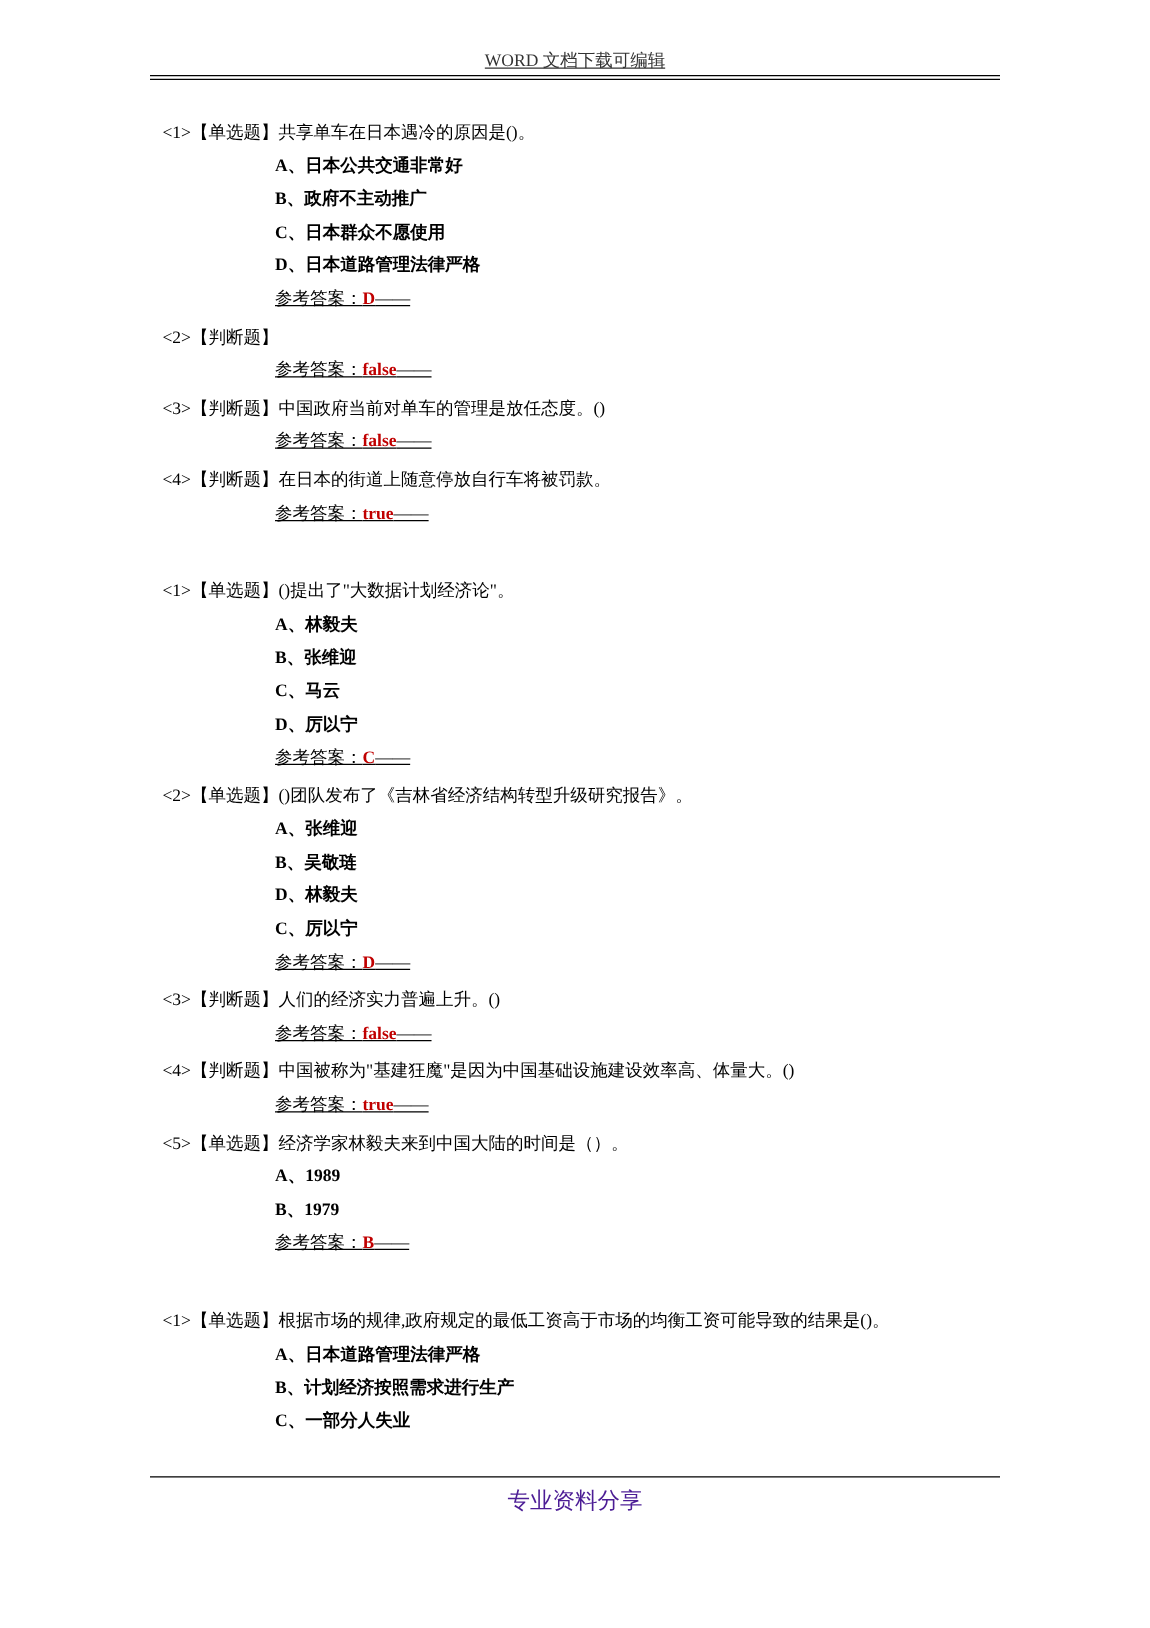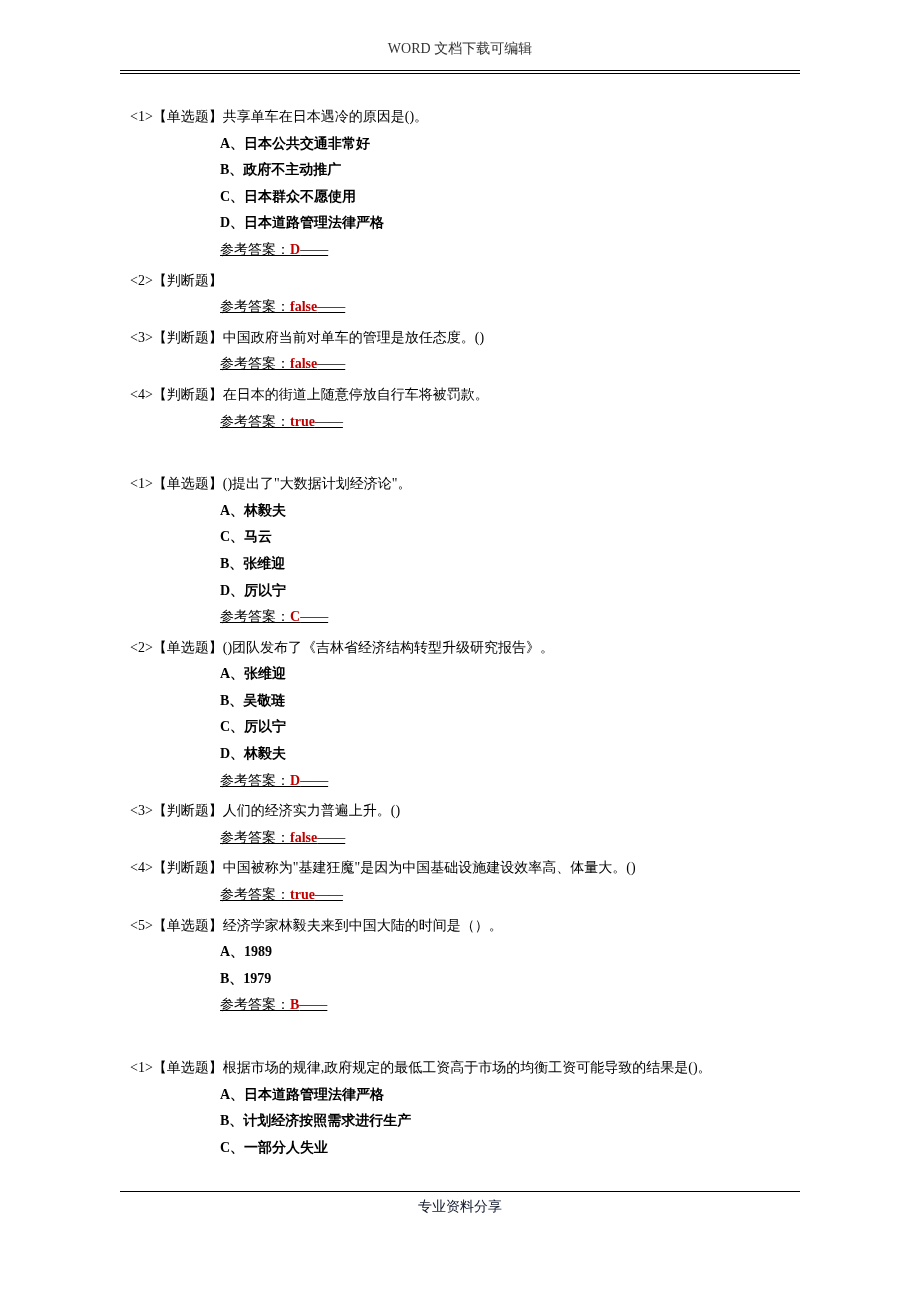--- a/index.html
+++ b/index.html
@@ -11,22 +11,23 @@
     color: #000;
     width: 920px;
   }
   .page {
     padding: 40px 80px 50px 80px;
   }
   .header {
     text-align: center;
     font-size: 14px;
     color: #333;
-    margin-bottom: 12px;
+    margin-bottom: 2px;
     font-family: "SimSun", serif;
+    text-decoration: underline;
   }
   .hr-double {
     border: none;
     border-top: 1.5px solid #000;
     margin: 2px 40px 0 40px;
   }
   .hr-thin {
     border: none;
     border-top: 0.5px solid #000;
     margin: 2px 40px 30px 40px;
@@ -70,22 +71,22 @@
   .section-gap {
     height: 32px;
   }
   .footer-line {
     border: none;
     border-top: 0.5px solid #000;
     margin: 30px 40px 6px 40px;
   }
   .footer {
     text-align: center;
-    font-size: 14px;
-    color: #0f172a;
+    font-size: 18px;
+    color: #4c1d95;
   }
 </style>
 </head>
 <body>
 
 <div class="page">
   <div class="header">WORD 文档下载可编辑</div>
   <hr class="hr-double">
   <hr class="hr-thin">
 
@@ -129,37 +130,37 @@
       </div>
       <div class="section-gap"></div>
       <div class="question">
         <div class="q-line">
           <span class="q-num">&lt;1&gt;</span>
           <span>【单选题】</span>
           <span class="q-text">()提出了"大数据计划经济论"。</span>
         </div>
         <div class="options">
           <div class="option">A、林毅夫</div>
+          <div class="option">B、张维迎</div>
           <div class="option">C、马云</div>
-          <div class="option">B、张维迎</div>
           <div class="option">D、厉以宁</div>
         </div>
         <div class="answer-row"><span class="answer-label">参考答案：</span><span class="answer-val">C</span><span class="answer-dash">——</span></div>
       </div>
       <div class="question">
         <div class="q-line">
           <span class="q-num">&lt;2&gt;</span>
           <span>【单选题】</span>
           <span class="q-text">()团队发布了《吉林省经济结构转型升级研究报告》。</span>
         </div>
         <div class="options">
           <div class="option">A、张维迎</div>
           <div class="option">B、吴敬琏</div>
+          <div class="option">D、林毅夫</div>
           <div class="option">C、厉以宁</div>
-          <div class="option">D、林毅夫</div>
         </div>
         <div class="answer-row"><span class="answer-label">参考答案：</span><span class="answer-val">D</span><span class="answer-dash">——</span></div>
       </div>
       <div class="question">
         <div class="q-line">
           <span class="q-num">&lt;3&gt;</span>
           <span>【判断题】</span>
           <span class="q-text">人们的经济实力普遍上升。()</span>
         </div>
         <div class="answer-row"><span class="answer-label">参考答案：</span><span class="answer-val">false</span><span class="answer-dash">——</span></div>

